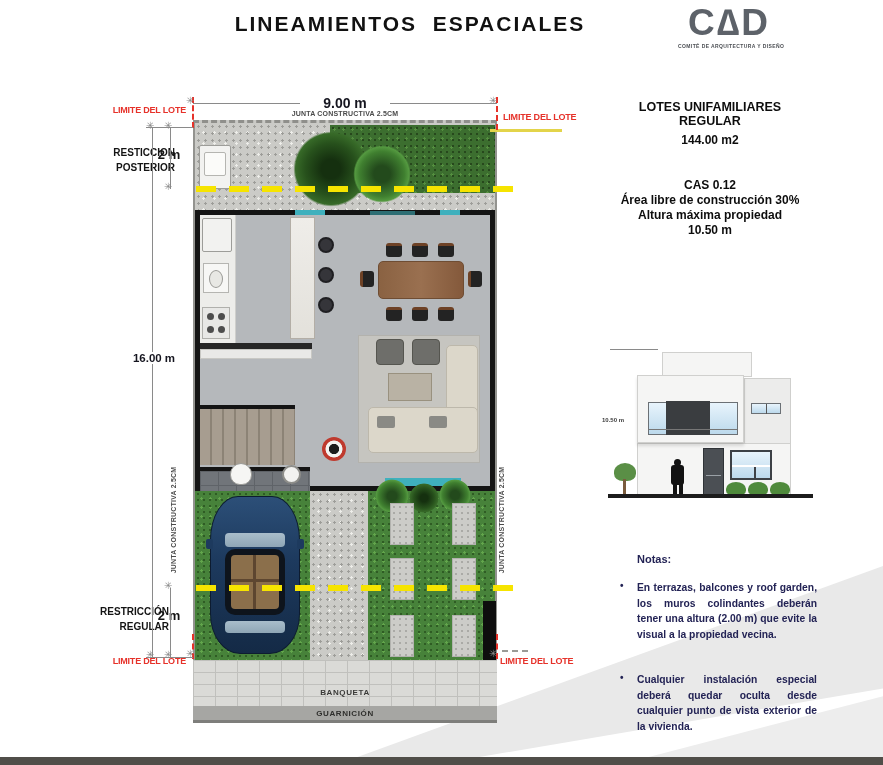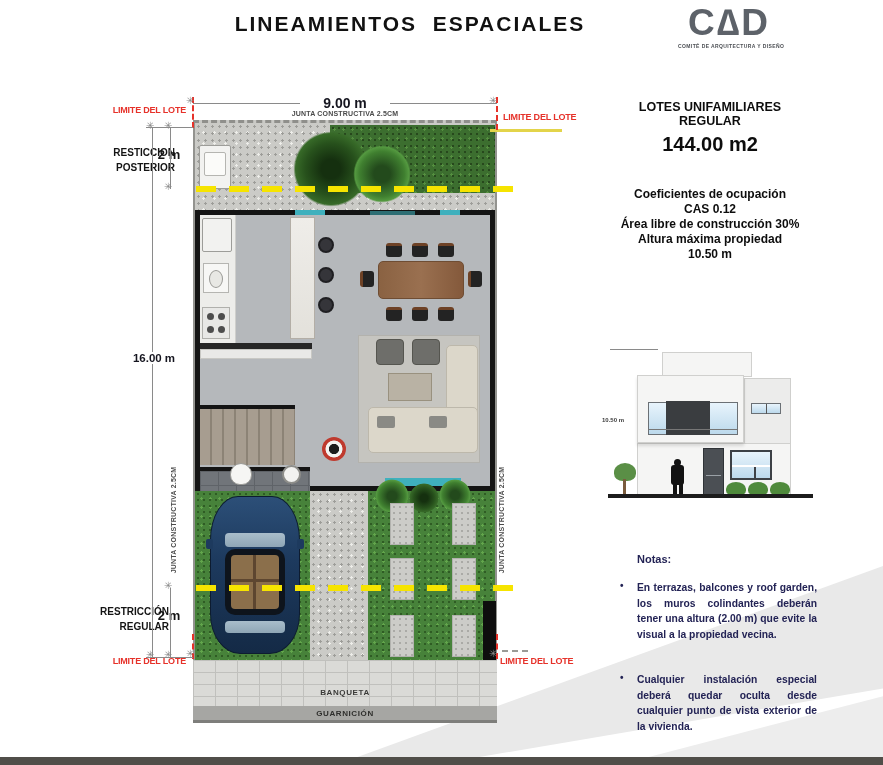--- a/index.html
+++ b/index.html
@@ -102,21 +102,21 @@
   .glass { background:linear-gradient(180deg,#e8f4fc,#bcd9ec); border:1px solid #6b7075; }
   .darkpane { background:#3a3d40; }
   .door { background:#4b4f54; border:1px solid #2f3337; }
   .bush { background:#4f8a3c; border-radius:50% 50% 40% 40%; }
   .ground { background:#1c1c1c; }
   .elev-label { font-size:6px; color:#3a3a3a; font-weight:bold; }
 
   
   .specs { left:595px; top:100px; width:230px; text-align:center; color:#0d0d0d; }
   .specs .t1 { font-size:12.5px; font-weight:bold; }
-  .specs .area { font-size:20px; font-weight:bold; margin-top:5px; }
+  .specs .area { font-size:12px; font-weight:bold; margin-top:5px; }
   .specs .ln { font-size:12px; font-weight:bold; line-height:15px; }
   .coef { margin-top:31px; }
 
   .notes { color:#232355; }
   .notes-title { left:637px; top:553px; font-size:11px; font-weight:bold; }
   .note-item { width:180px; font-size:10.3px; font-weight:bold; line-height:1.52;
     text-align:justify; }
   .bullet { font-size:10px; font-weight:bold; }
 </style>
 </head>
@@ -282,21 +282,20 @@
   <span class="abs z1 tick" style="left:146px;top:650px;">✳</span>
   <span class="abs z1 tick" style="left:164px;top:650px;">✳</span>
   <span class="abs z1 tick" style="left:186px;top:649px;">✳</span>
   <span class="abs z1 tick" style="left:489px;top:649px;">✳</span>
 
   <div class="abs z1 specs">
     <div class="t1">LOTES UNIFAMILIARES</div>
     <div class="t1">REGULAR</div>
     <div class="area">144.00 m2</div>
     <div class="coef">
-      <div class="ln">Coeficientes de ocupación</div>
       <div class="ln">CAS 0.12</div>
       <div class="ln">Área libre de construcción 30%</div>
       <div class="ln">Altura máxima propiedad</div>
       <div class="ln">10.50 m</div>
     </div>
   </div>
 
   <div class="abs z1" style="left:608px;top:345px;width:240px;height:156px;">
     <div class="abs dimline-h" style="left:2px;top:4px;width:48px;"></div>
     <div class="abs wall" style="left:54px;top:7px;width:90px;height:25px;"></div>

